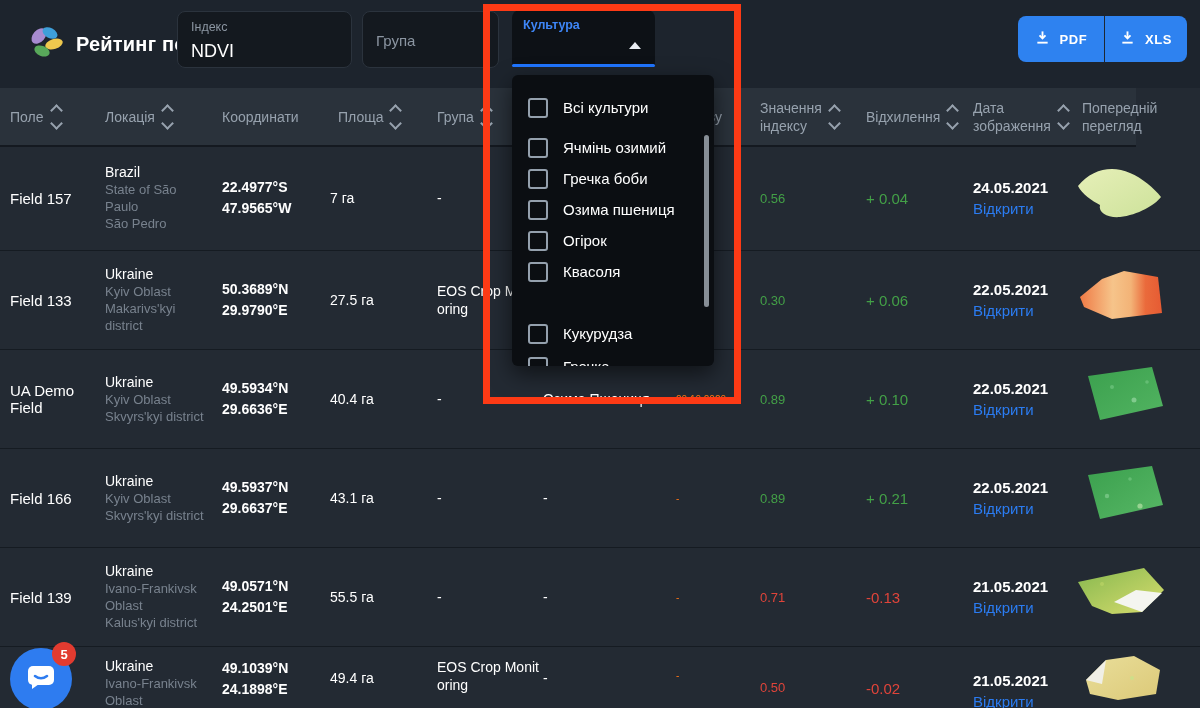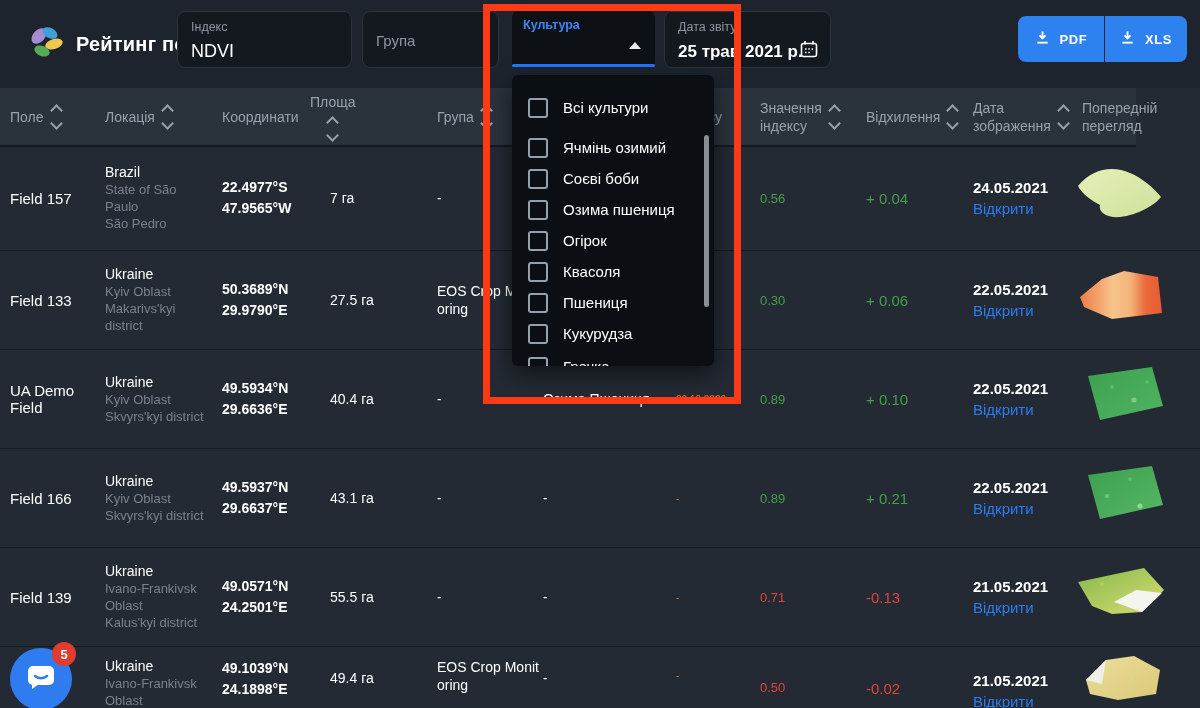--- a/index.html
+++ b/index.html
@@ -38,21 +38,21 @@
   .table-head{position:absolute;left:0;top:88px;width:1136px;height:57px;background:#2a323b;
      border-bottom:2px solid #141920;z-index:1;}
   .hcell{position:absolute;top:50%;transform:translateY(-50%);color:#97a2ae;font-size:14px;
      display:flex;align-items:center;gap:8px;}
   .hlines{display:flex;flex-direction:column;line-height:18px;}
   .chevs{display:inline-flex;flex-direction:column;gap:4px;}
   .chev{width:7px;height:7px;border:solid #97a2ae;border-width:2px 2px 0 0;display:inline-block;}
   .chev.up{transform:rotate(-45deg);}
   .chev.down{transform:rotate(135deg);}
   
-  .h-field{left:10px;}  .h-loc{left:105px;} .h-coord{left:222px;} .h-area{left:310px;flex-direction:column;}
+  .h-field{left:10px;}  .h-loc{left:105px;} .h-coord{left:222px;} .h-area{left:338px;}
   .h-group{left:437px;} .h-culture{left:543px;}
   .h-sowing{left:630px;width:92px;justify-content:flex-end;text-align:right;}
   .h-index{left:760px;} .h-dev{left:866px;} .h-imgdate{left:973px;} .h-prev{left:1082px;}
   
   .rows{position:absolute;left:0;top:145px;width:1200px;z-index:1;}
   .row{position:absolute;left:0;width:1200px;border-bottom:1px solid #151b22;}
   .row1{top:0;height:105px;} .row2{top:105px;height:99px;} .row3{top:204px;height:99px;}
   .row4{top:303px;height:99px;} .row5{top:402px;height:99px;}
   .row6{top:501px;height:62px;overflow:hidden;border-bottom:none;}
   .cell{position:absolute;top:50%;transform:translateY(-50%);}
@@ -109,33 +109,20 @@
 
   <div class="filter-box" id="index-box">
     <span class="fb-label">Індекс</span>
     <span class="fb-value">NDVI</span>
   </div>
 
   <div class="filter-box" id="group-box">
     <span class="fb-placeholder">Група</span>
   </div>
 
-  <div class="filter-box" id="date-box">
-    <span class="fb-label">Дата звіту</span>
-    <span class="fb-value">25 трав 2021 р.</span>
-    <span class="cal-icon">
-      <svg width="20" height="20" viewBox="0 0 20 20" fill="none" stroke="#fff" stroke-width="1.6">
-        <rect x="2.5" y="4.5" width="15" height="13" rx="2"></rect>
-        <line x1="6" y1="2" x2="6" y2="5.5"></line>
-          <line x1="14" y1="2" x2="14" y2="5.5"></line>
-        <line x1="6" y1="10" x2="14" y2="10" stroke-dasharray="1.5 1.8"></line>
-        <line x1="6" y1="13.5" x2="11" y2="13.5" stroke-dasharray="1.5 1.8"></line>
-      </svg>
-    </span>
-  </div>
 
   <div class="export-group">
     <button class="btn pdf">
       <span>
         <svg width="15" height="15" viewBox="0 0 16 16" fill="none" stroke="#fff" stroke-width="2">
           <path d="M8 1.5v7"></path>
             <path d="M4.8 5.8 8 9l3.2-3.2"></path>
             <path d="M2.5 13.5h11"></path>
         </svg>
       </span>
@@ -456,37 +443,33 @@
   <div class="dd-item" style="top:17px">
     <span class="dd-check"></span>
     <span class="dd-text">Всі культури</span>
   </div>
   <div class="dd-item" style="top:57px">
     <span class="dd-check"></span>
     <span class="dd-text">Ячмінь озимий</span>
   </div>
   <div class="dd-item" style="top:88px">
     <span class="dd-check"></span>
-    <span class="dd-text">Соєві боби</span>
+    <span class="dd-text">Гречка боби</span>
   </div>
   <div class="dd-item" style="top:119px">
     <span class="dd-check"></span>
     <span class="dd-text">Озима пшениця</span>
   </div>
   <div class="dd-item" style="top:150px">
     <span class="dd-check"></span>
     <span class="dd-text">Огірок</span>
   </div>
   <div class="dd-item" style="top:181px">
     <span class="dd-check"></span>
     <span class="dd-text">Квасоля</span>
-  </div>
-  <div class="dd-item" style="top:212px">
-    <span class="dd-check"></span>
-    <span class="dd-text">Пшениця</span>
   </div>
   <div class="dd-item" style="top:243px">
     <span class="dd-check"></span>
     <span class="dd-text">Кукурудза</span>
   </div>
   <div class="dd-item" style="top:276px">
     <span class="dd-check"></span>
     <span class="dd-text">Гречка</span>
   </div>
   <div class="dd-scrollthumb"></div>

